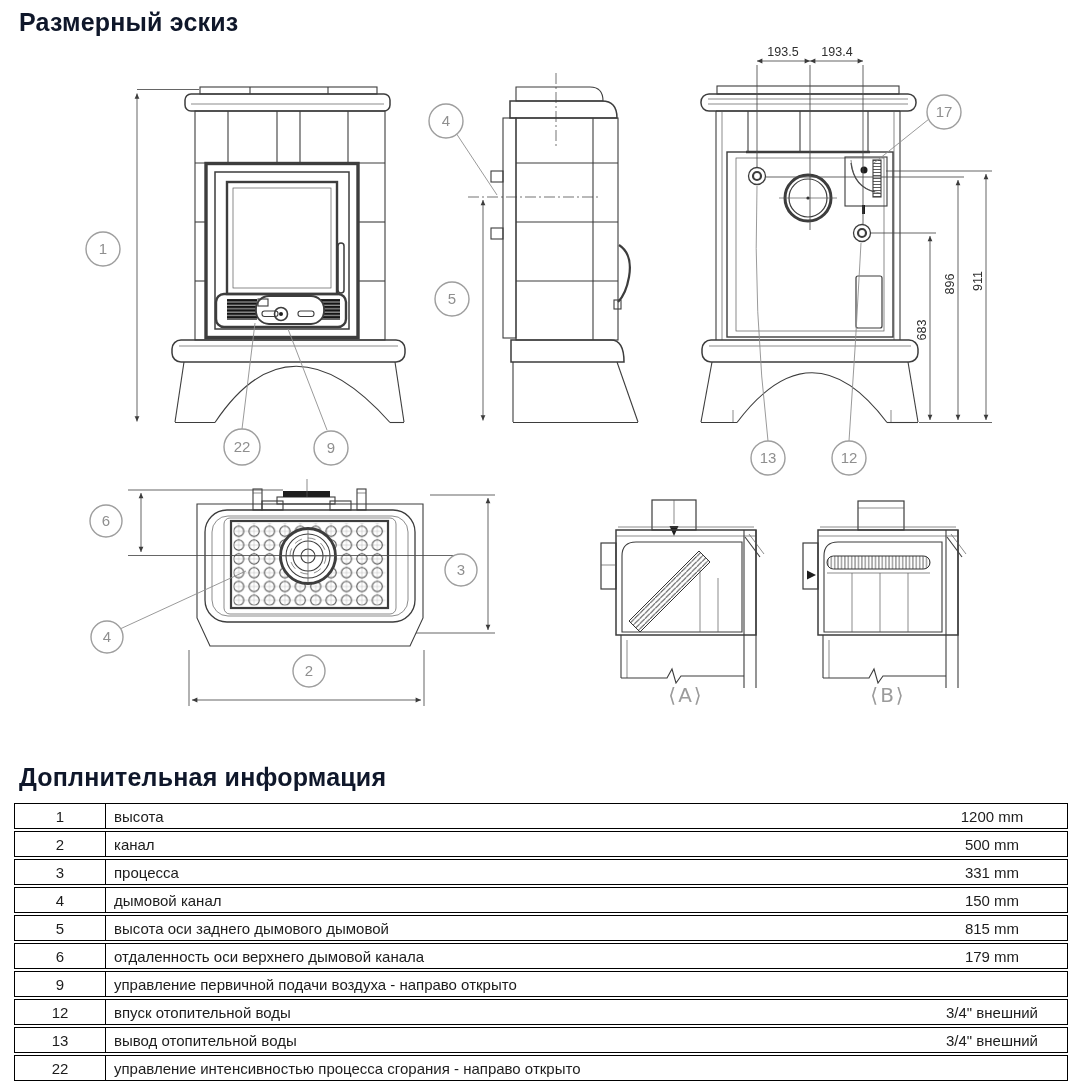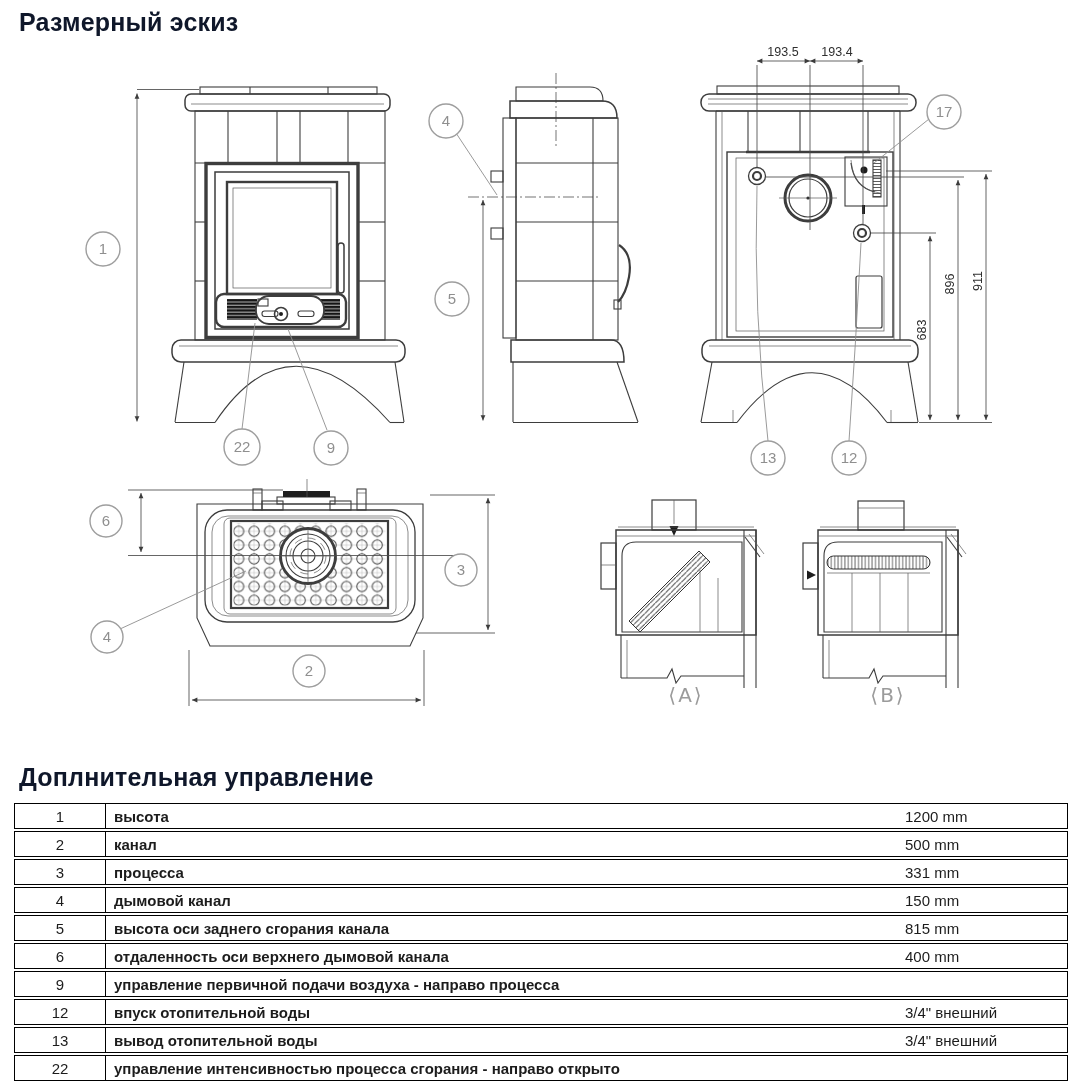--- a/index.html
+++ b/index.html
@@ -21,22 +21,22 @@
   #dwg .wf{fill:#fff;}
   #dwg text{stroke:none;}
   #dwg .co circle{fill:#fff;stroke:#9e9e9e;stroke-width:1.4;}
   #dwg .co text{fill:#8f8f8f;font-size:15px;text-anchor:middle;}
   #dwg .dimtxt{fill:#2f2f2f;font-size:12.5px;text-anchor:middle;}
   #dwg .sect{fill:#9b9b9b;font-size:20px;text-anchor:middle;letter-spacing:2px;font-family:"DejaVu Sans",sans-serif;}
   
   #info-table{position:absolute;top:801px;left:14px;width:1054px;border-collapse:separate;border-spacing:0 2px;font-size:15px;color:#1c1c1c;}
   #info-table td{border-top:1px solid #000;border-bottom:1px solid #000;height:24px;padding:0 6px;}
   #info-table td.c-num{border-left:1px solid #000;border-right:1px solid #000;width:78px;text-align:center;}
-  #info-table td.c-desc{padding-left:8px;font-weight:bold;}
-  #info-table td.c-val{border-right:1px solid #000;width:150px;text-align:left;padding-right:12px;white-space:nowrap;}
+  #info-table td.c-desc{padding-left:8px;}
+  #info-table td.c-val{border-right:1px solid #000;width:150px;text-align:center;padding-right:0;white-space:nowrap;}
 </style>
 </head>
 <body>
 
 <h1 class="title" id="t1">Размерный эскиз</h1>
 
 <svg id="dwg" width="1083" height="748" viewBox="0 0 1083 748">
   <defs>
     <marker id="arw" viewBox="0 0 10 10" refX="9" refY="5" markerWidth="9" markerHeight="7" orient="auto-start-reverse">
       <path d="M0,1 L9,5 L0,9 z" style="fill:#3c3c3c;stroke:none"></path>
@@ -319,21 +319,21 @@
         <circle cx="309" cy="671" r="16"></circle>
         <text x="309" y="676">2</text>
       </g>
     <g>
         <circle cx="107" cy="637" r="16"></circle>
         <text x="107" y="642">4</text>
       </g>
   </g>
 </svg>
 
-<h2 class="title" id="t2">Доплнительная управление</h2>
+<h2 class="title" id="t2">Доплнительная информация</h2>
 
 <table id="info-table">
   <tbody>
     <tr>
         <td class="c-num">1</td>
         <td class="c-desc">высота</td>
         <td class="c-val">1200 mm</td>
       </tr>
     <tr>
         <td class="c-num">2</td>
@@ -345,31 +345,31 @@
         <td class="c-desc">процесса</td>
         <td class="c-val">331 mm</td>
       </tr>
     <tr>
         <td class="c-num">4</td>
         <td class="c-desc">дымовой канал</td>
         <td class="c-val">150 mm</td>
       </tr>
     <tr>
         <td class="c-num">5</td>
-        <td class="c-desc">высота оси заднего сгорания канала</td>
+        <td class="c-desc">высота оси заднего дымового дымовой</td>
         <td class="c-val">815 mm</td>
       </tr>
     <tr>
         <td class="c-num">6</td>
         <td class="c-desc">отдаленность оси верхнего дымовой канала</td>
-        <td class="c-val">400 mm</td>
+        <td class="c-val">179 mm</td>
       </tr>
     <tr>
         <td class="c-num">9</td>
-        <td class="c-desc">управление первичной подачи воздуха - направо процесса</td>
+        <td class="c-desc">управление первичной подачи воздуха - направо открыто</td>
         <td class="c-val"></td>
       </tr>
     <tr>
         <td class="c-num">12</td>
         <td class="c-desc">впуск отопительной воды</td>
         <td class="c-val">3/4" внешний</td>
       </tr>
     <tr>
         <td class="c-num">13</td>
         <td class="c-desc">вывод отопительной воды</td>

